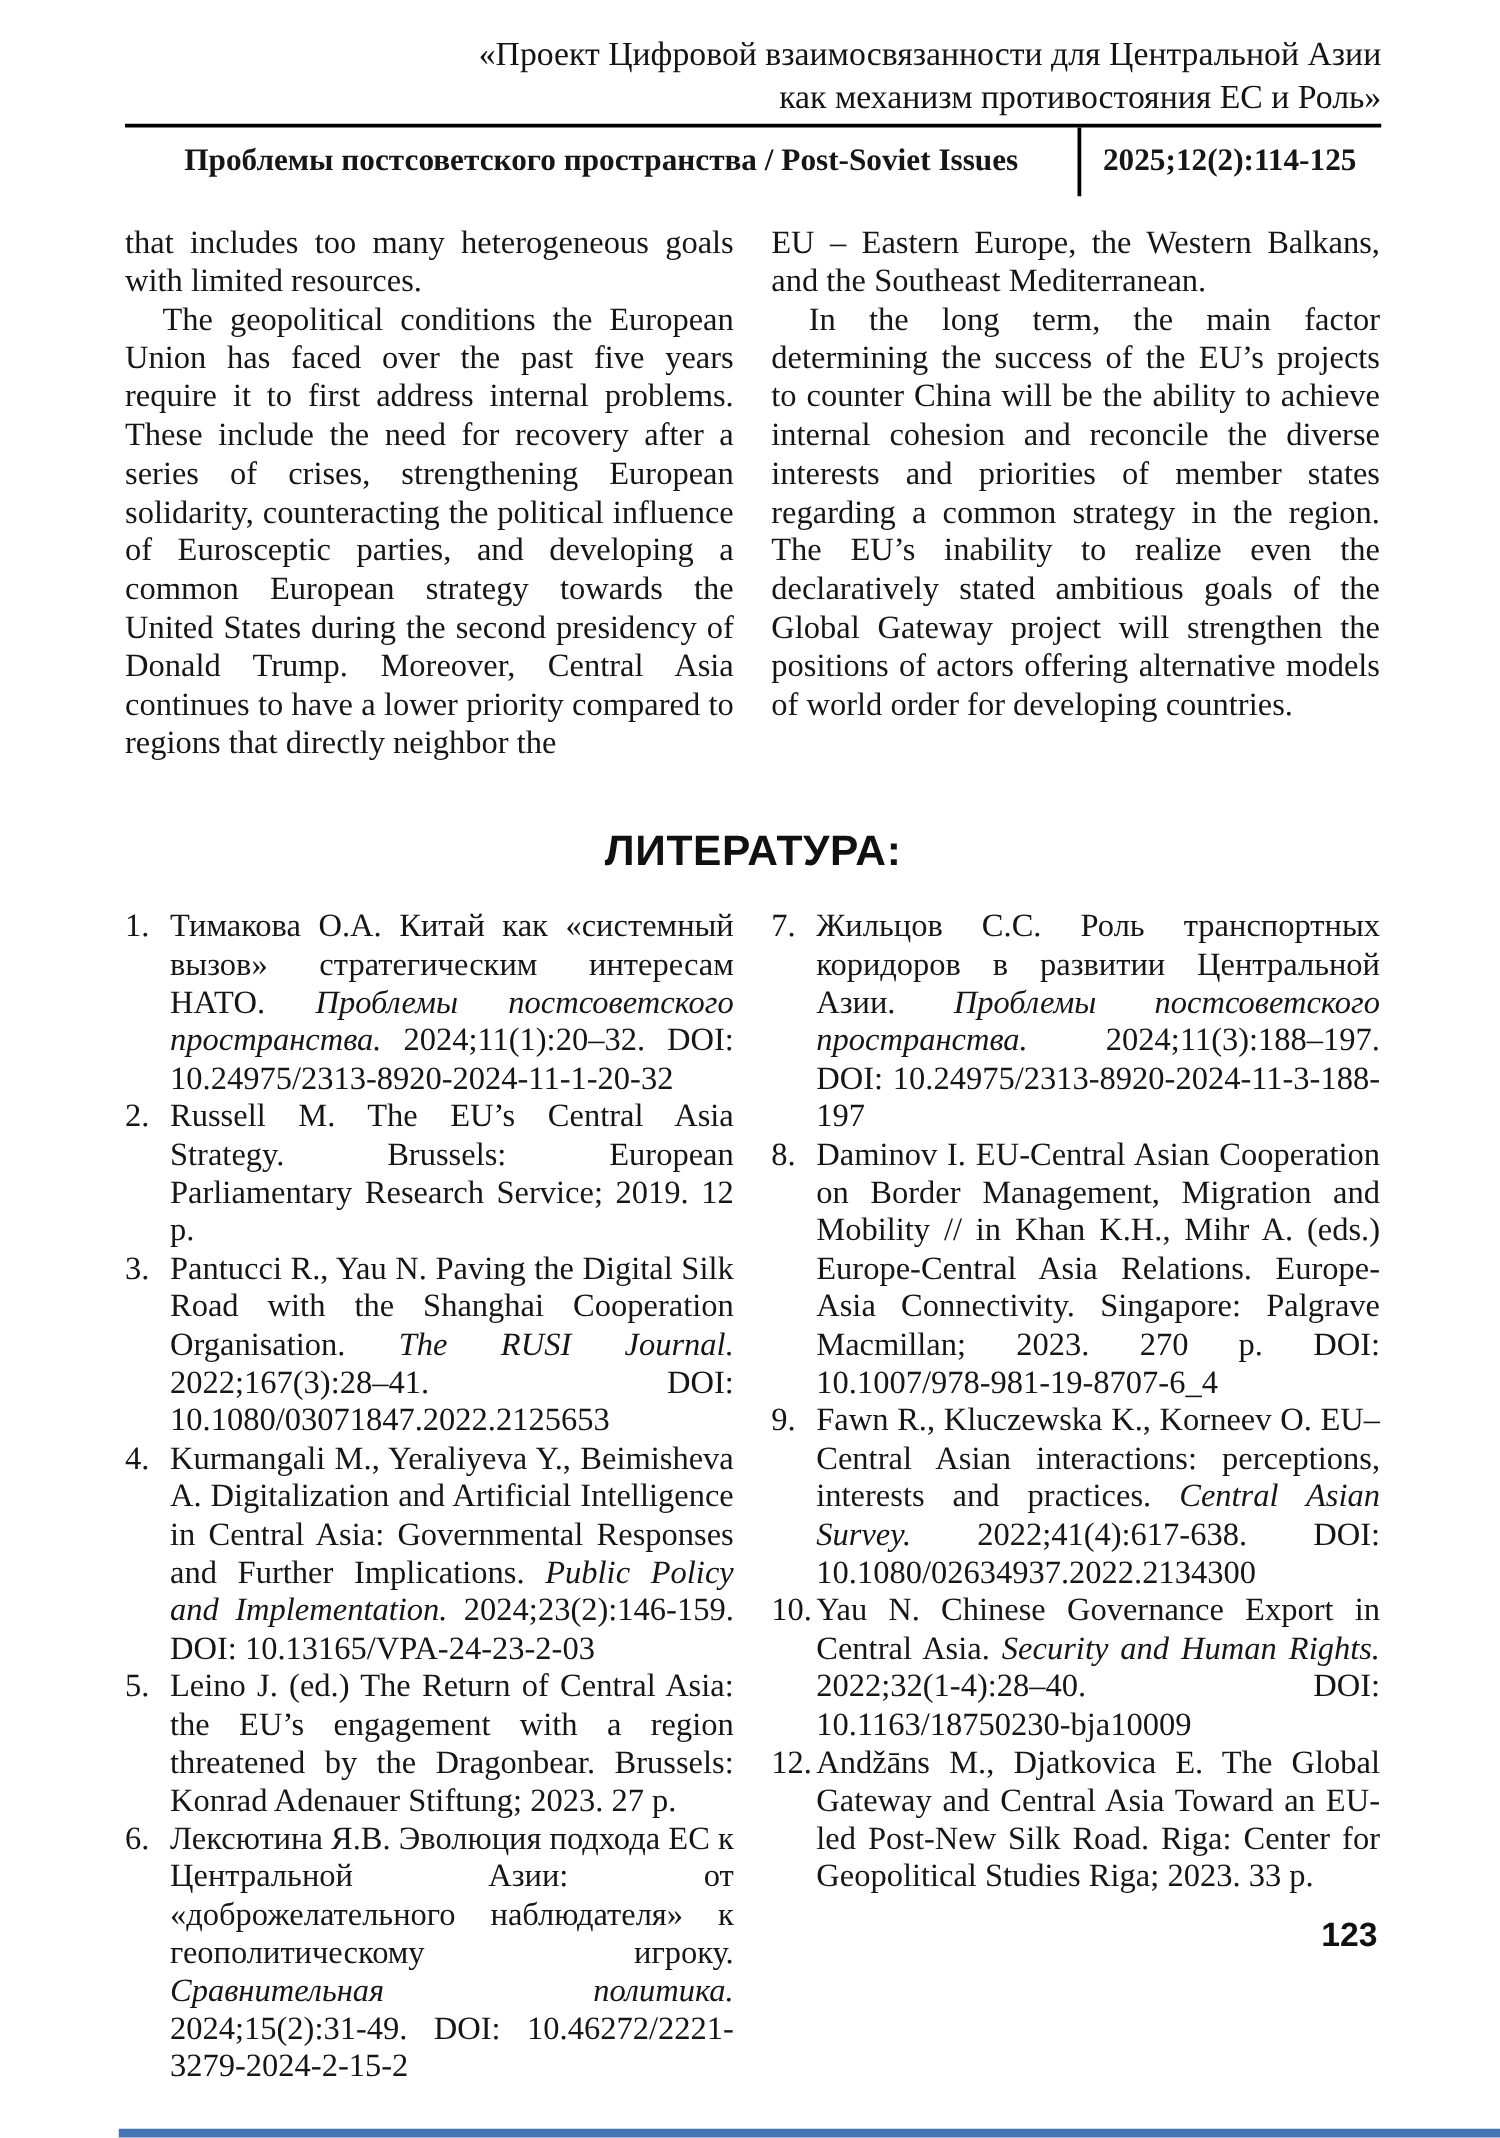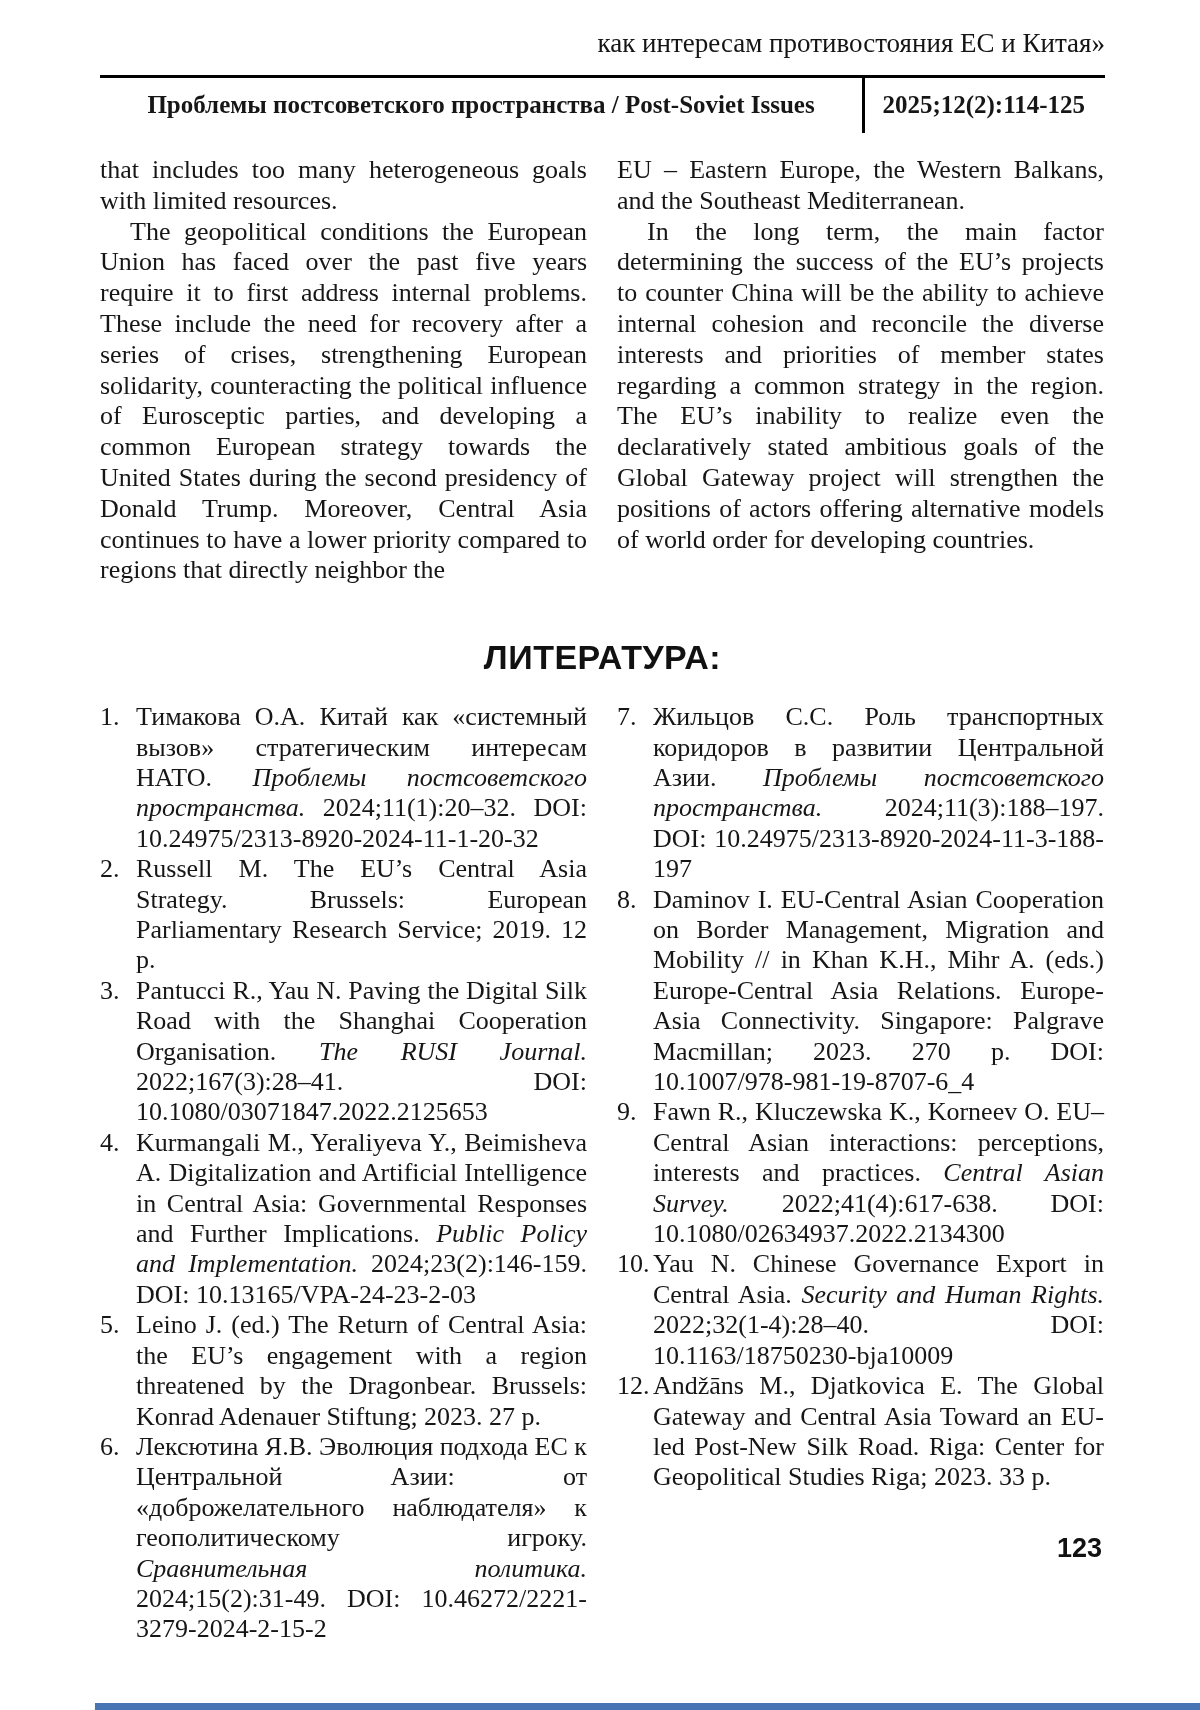--- a/index.html
+++ b/index.html
@@ -17,21 +17,21 @@
     box-sizing: border-box;
   }
   
   .hdr-author, .hdr-title {
     text-align: right;
     font-size: 27px;
     line-height: 34px;
     color: #141414;
   }
   .band {
-    margin-top: 15px;
+    margin-top: 5px;
     border-top: 3.5px solid #000;
     display: flex;
     align-items: stretch;
   }
   .band-left {
     width: 762px;
     text-align: center;
     font-weight: bold;
     font-size: 25px;
     line-height: 30px;
@@ -100,21 +100,22 @@
     left: 95px; right: 0; bottom: 0;
     height: 7px;
   }
 </style>
 </head>
 <body>
 
 <div class="page">
 
   <header>
-    <div class="hdr-title">как интересам противостояния ЕС и Китая»</div>
+    <div class="hdr-title">«Проект Цифровой взаимосвязанности для Центральной Азии</div>
+    <div class="hdr-title">как механизм противостояния ЕС и Роль»</div>
 
     <div class="band">
       <div class="band-left">Проблемы постсоветского пространства / Post-Soviet Issues</div>
       <div class="band-divider"></div>
       <div class="band-right">2025;12(2):114-125</div>
     </div>
   </header>
 
   <main>
     <section class="cols body-cols">

